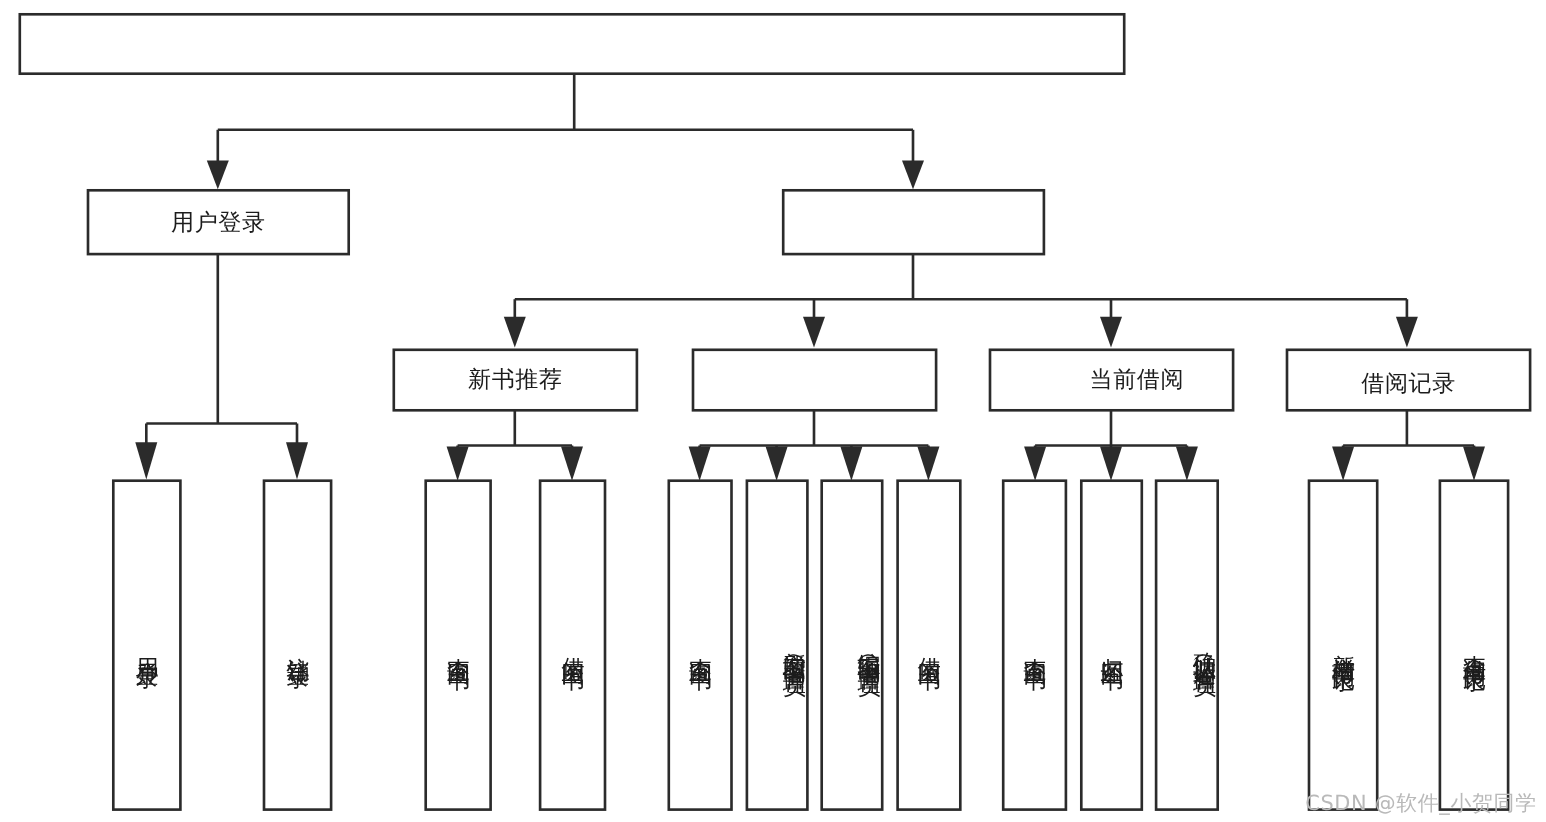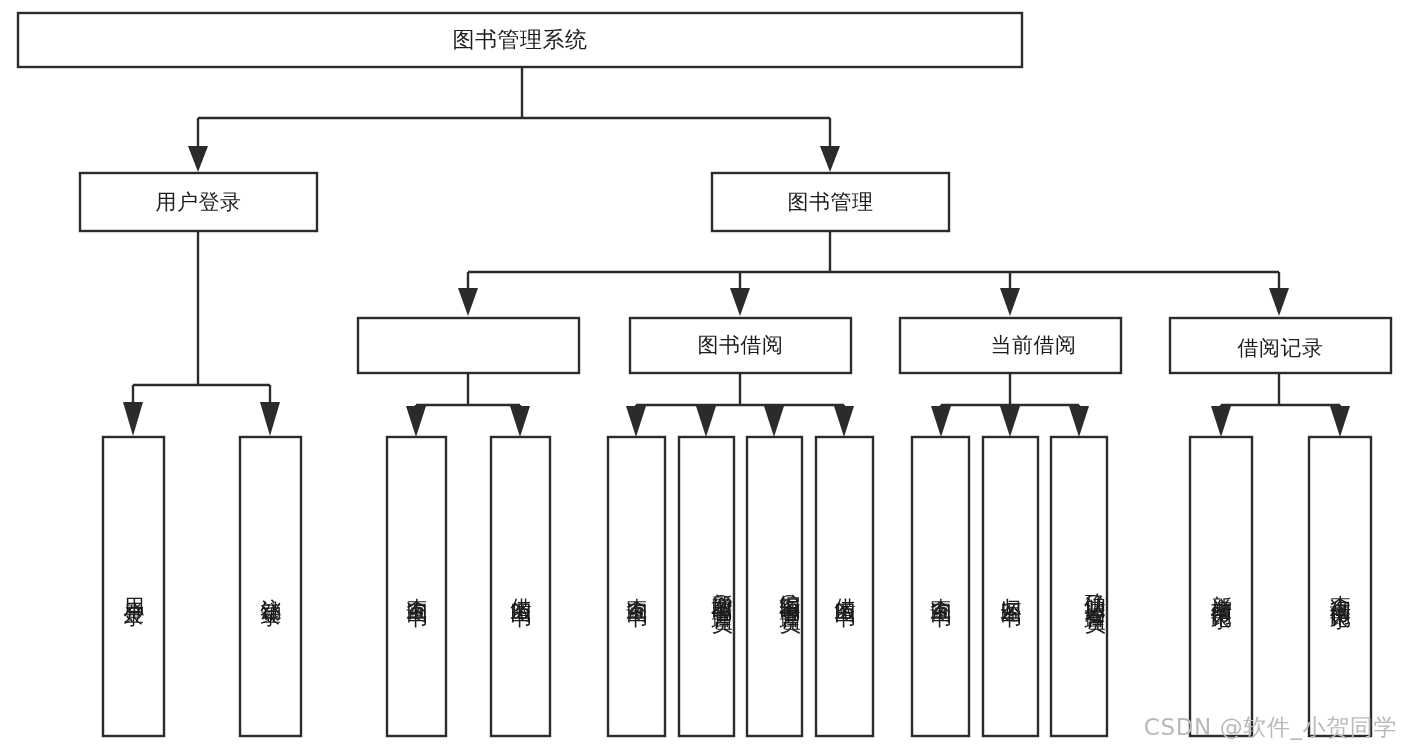--- a/index.html
+++ b/index.html
@@ -62,21 +62,21 @@
     font-size: 21px;
     letter-spacing: 3px;
   }
   .node-label.root {
     font-size: 22px;
   }
   #watermark {
     position: absolute;
     right: 8px;
     bottom: 4px;
-    font-size: 23px;
+    font-size: 19px;
     color: #b9b9b9;
     font-family: "DejaVu Sans", "Liberation Sans", sans-serif;
     letter-spacing: 0.6px;
     white-space: pre;
     pointer-events: none;
     margin-left: 32px;
   }
 </style>
 </head>
 <body>
@@ -176,26 +176,24 @@
 
       <rect class="node-rect" x="912" y="437" width="57" height="299"></rect>
       <rect class="node-rect" x="983" y="437" width="55" height="299"></rect>
       <rect class="node-rect" x="1051" y="437" width="56" height="299"></rect>
 
       <rect class="node-rect" x="1190" y="437" width="62" height="299"></rect>
       <rect class="node-rect" x="1309" y="437" width="62" height="299"></rect>
     </g>
   </svg>
 
-  <div class="node-label horiz root" style="left:18px; top:13px; width:1004px; height:54px;">图书管理系统</div>
 
   <div class="node-label horiz" style="left:80px; top:173px; width:237px; height:58px;">用户登录</div>
-  <div class="node-label horiz" style="left:712px; top:173px; width:237px; height:58px;">图书管理</div>
-
-  <div class="node-label horiz" style="left:630px; top:318px; width:221px; height:55px;">图书借阅</div>
+
+  <div class="node-label horiz" style="left:358px; top:318px; width:221px; height:55px;">新书推荐</div>
   <div class="node-label horiz" style="left:900px; top:318px; width:267px; height:55px;">当前借阅</div>
   <div class="node-label horiz" style="left:1170px; top:318px; width:221px; height:60px;">借阅记录</div>
 
   <div class="node-label vert" style="left:103px; top:437px; width:61px; height:299px;">用户登录</div>
   <div class="node-label vert" style="left:240px; top:437px; width:61px; height:299px;">注销登录</div>
 
   <div class="node-label vert" style="left:387px; top:437px; width:59px; height:299px;">查询图书</div>
   <div class="node-label vert" style="left:491px; top:437px; width:59px; height:299px;">借阅图书</div>
 
   <div class="node-label vert" style="left:608px; top:437px; width:57px; height:299px;">查询图书</div>

